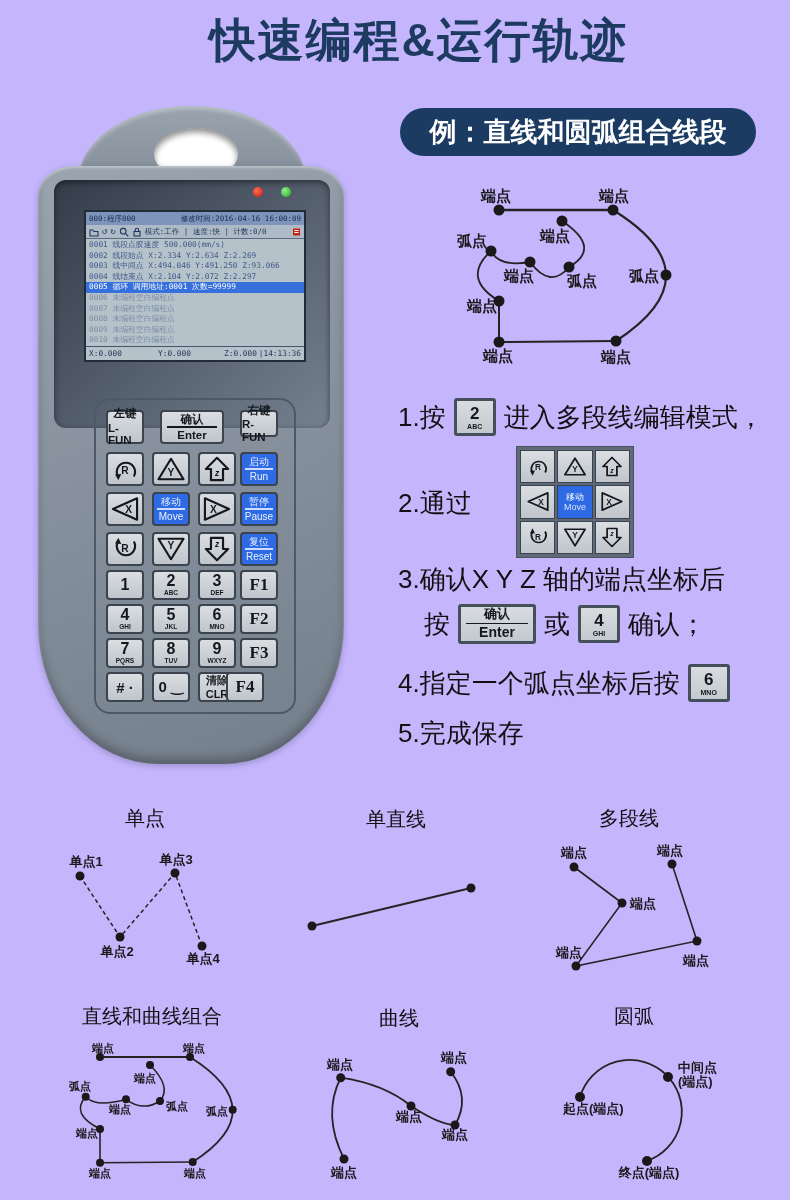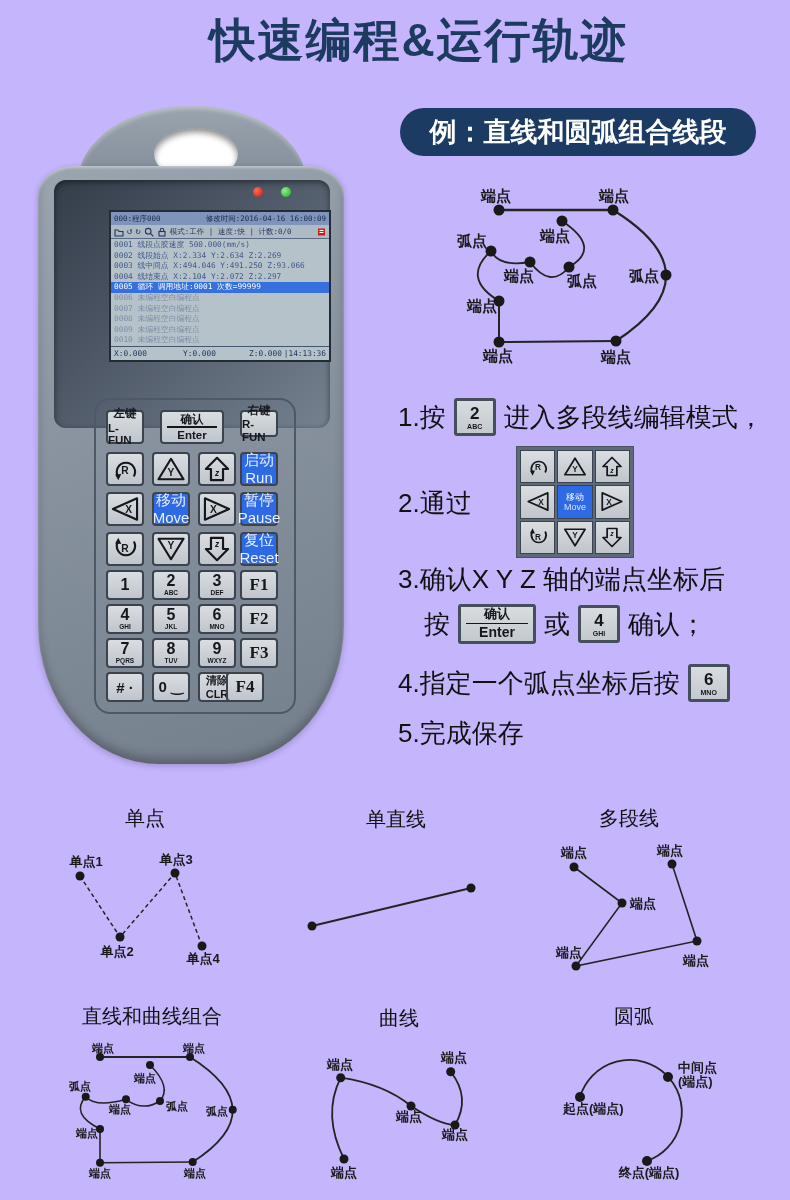--- a/index.html
+++ b/index.html
@@ -25,21 +25,21 @@
         box-shadow:inset 0 2px 3px rgba(255,255,255,.4), inset 0 -6px 10px rgba(0,0,0,.25), 0 2px 6px rgba(0,0,0,.2);}
   .bezel{left:54px;top:180px;width:276px;height:248px;border-radius:12px;
          background:linear-gradient(135deg,#343d4a 0%,#4c5664 40%,#76818f 100%);
          box-shadow:inset 0 2px 6px rgba(0,0,0,.5);}
   .led{width:10px;height:10px;border-radius:50%;}
   .led.red{left:253px;top:187px;background:radial-gradient(circle at 35% 35%,#ff6a55,#c21d10);}
   .led.green{left:281px;top:187px;background:radial-gradient(circle at 35% 35%,#8cf08c,#23a523);}
   
   .screen{left:84px;top:210px;width:222px;height:152px;background:#b6c2ca;
           border:2px solid #232b36;box-sizing:border-box;display:flex;flex-direction:column;
-          font-family:"DejaVu Sans Mono","Liberation Mono",monospace;margin-left:25px;}
+          font-family:"DejaVu Sans Mono","Liberation Mono",monospace;}
   .scr-head{height:15px;background:#7e94ba;color:#17294e;font-size:7.5px;display:flex;
             align-items:center;justify-content:space-between;padding:0 3px;white-space:nowrap;}
   .scr-tool{height:15px;background:#aebac5;border-bottom:1px solid #5a6a80;color:#24365c;
             font-size:7.5px;display:flex;align-items:center;gap:3px;padding:0 3px;white-space:nowrap;}
   .scr-tool .ticon{display:inline-flex;}
   .scr-tool .tglyph{font-size:9px;line-height:9px;color:#24365c;}
   .scr-lines{flex:1;padding-top:1px;}
   .sline{height:10.6px;line-height:10.6px;font-size:7.8px;color:#41598c;white-space:nowrap;
          overflow:hidden;padding-left:3px;}
   .sline.u{color:#7d8da7;}
@@ -52,21 +52,21 @@
             border-radius:16px;}
   .key{position:absolute;background:linear-gradient(180deg,#dadee1,#bfc5cb);
        border:2.5px solid #3a434e;border-radius:4px;display:flex;align-items:center;
        justify-content:center;box-sizing:border-box;color:#14181d;}
   .col{flex-direction:column;}
   .key .zh{font-size:11.5px;font-weight:bold;line-height:1.1;}
   .key .en{font-size:11.5px;font-weight:bold;line-height:1.1;}
   .kdiv{width:82%;height:1.5px;background:#14181d;margin:1px 0;}
   .bluekey{background:#2e6ae3;color:#e9f0ff;}
   .bluekey .kdiv{background:#cfdcff;}
-  .bluekey .zh,.bluekey .en{font-weight:normal;font-size:15px;}
+  .bluekey .zh,.bluekey .en{font-weight:normal;font-size:10px;}
   .digit{font-size:16px;font-weight:bold;line-height:1;}
   .dsub{font-size:6.5px;font-weight:bold;line-height:1;margin-top:1px;}
   .sym{font-size:15px;font-weight:bold;}
   .fkey{font-family:"Liberation Serif","DejaVu Serif",serif;font-size:17px;font-weight:600;}
   .kicon path{fill:none;stroke:#14181d;stroke-width:2.3;stroke-linejoin:round;}
   .kicon .ah{fill:#14181d;stroke:none;}
   .kicon text{fill:#14181d;font-weight:bold;font-size:11px;text-anchor:middle;
               font-family:"Liberation Sans","DejaVu Sans",sans-serif;}
   .kicon .sm{font-size:9px;font-style:italic;}
   

